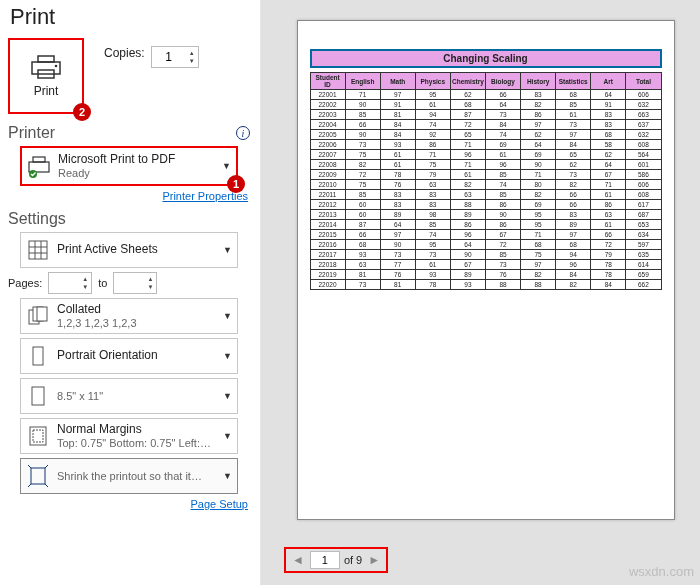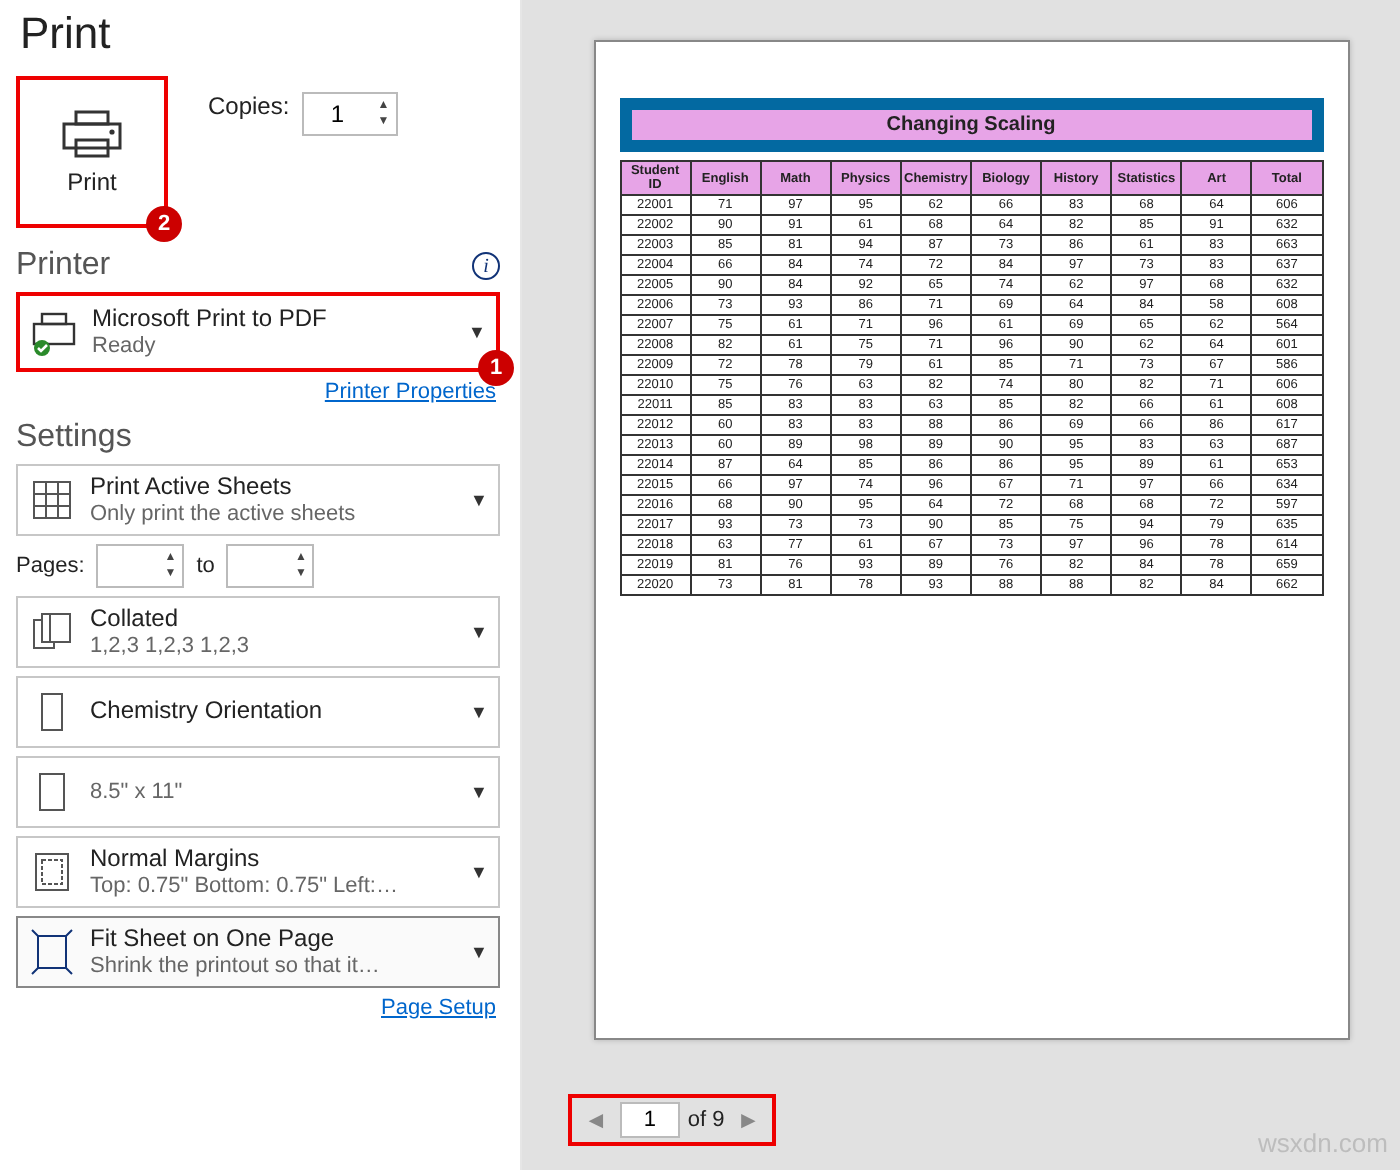--- a/index.html
+++ b/index.html
@@ -51,21 +51,21 @@
     font-size: 16px; color: #555; font-weight: 400; margin: 4px 0 2px 0;
     display: flex; align-items: center; justify-content: space-between;
   }
   .info-circle {
     width: 14px; height: 14px; border: 1.5px solid #137; border-radius: 50%;
     color: #137; font-size: 10px; display: inline-flex; align-items: center; justify-content: center;
     font-style: italic; font-family: serif;
   }
   .dropdown {
     border: 1px solid #c7c7c7; display: flex; align-items: center;
-    padding: 4px 4px; gap: 6px; background: #fff; margin: 4px 0; height: 36px;
+    padding: 4px 4px; gap: 6px; background: #fff; margin: 4px 12px; height: 36px;
     position: relative;
   }
   .dropdown.red { border: 2px solid #e00; }
   .dropdown.selected { border: 1px solid #888; background: #fafafa; }
   .dd-icon { width: 26px; height: 26px; flex: 0 0 26px; display:flex;align-items:center;justify-content:center; }
   .dd-text { flex: 1; line-height: 1.1; overflow: hidden; }
   .dd-text .ln1 { font-size: 12px; color: #222; white-space: nowrap; overflow: hidden; text-overflow: ellipsis; }
   .dd-text .ln2 { font-size: 11px; color: #666; white-space: nowrap; overflow: hidden; text-overflow: ellipsis; }
   .dd-caret { width: 10px; font-size: 9px; color: #333; }
   .link-row { text-align: right; padding: 0 2px 4px 0; }
@@ -78,21 +78,21 @@
     background: #e1e1e1; padding: 20px 20px 40px 30px;
     border-left: 1px solid #e6e6e6;
   }
   .paper {
     width: 378px; height: 500px; background: #fff; border: 1px solid #888; margin: 0 auto;
     box-shadow: 0 0 3px rgba(0,0,0,.2);
     padding: 28px 12px;
   }
   .sheet-title {
     background: #e7a4e7; text-align: center; font-weight: bold; font-size: 10px;
-    border: 6px solid #0369a1; padding: 2px 0; margin-bottom: 4px;
+    border: 2px solid #0369a1; padding: 2px 0; margin-bottom: 4px;
   }
   table.data {
     border-collapse: collapse; width: 100%; font-size: 6.5px; table-layout: fixed;
   }
   table.data th, table.data td {
     border: 1px solid #333; padding: 1px 1px; text-align: center; overflow: hidden;
   }
   table.data th { background: #e7a4e7; font-weight: bold; }
   
   .nav {
@@ -167,21 +167,20 @@
       <svg viewBox="0 0 24 24" width="24" height="24">
           <rect x="3" y="3" width="18" height="18" fill="none" stroke="#555"></rect>
           <line x1="3" y1="9" x2="21" y2="9" stroke="#555"></line>
           <line x1="3" y1="15" x2="21" y2="15" stroke="#555"></line>
           <line x1="9" y1="3" x2="9" y2="21" stroke="#555"></line>
           <line x1="15" y1="3" x2="15" y2="21" stroke="#555"></line>
         </svg>
     </span>
     <span class="dd-text">
       <div class="ln1">Print Active Sheets</div>
-      <div class="ln2">Only print the active sheets</div>
     </span>
     <span class="dd-caret">▼</span>
   </div>
 
   <div class="pages-row">
     <span>Pages:</span>
     <span class="spin">
       <input style="">
       <span class="arrows">
           <span>▲</span>
@@ -213,21 +212,21 @@
     <span class="dd-caret">▼</span>
   </div>
 
   <div class="dropdown">
     <span class="dd-icon">
       <svg viewBox="0 0 24 24" width="24" height="24">
           <rect x="7" y="3" width="10" height="18" fill="none" stroke="#555"></rect>
         </svg>
     </span>
     <span class="dd-text">
-      <div class="ln1">Chemistry Orientation</div>
+      <div class="ln1">Portrait Orientation</div>
     </span>
     <span class="dd-caret">▼</span>
   </div>
 
   <div class="dropdown">
     <span class="dd-icon">
       <svg viewBox="0 0 24 24" width="24" height="24">
           <rect x="6" y="3" width="12" height="18" fill="none" stroke="#555"></rect>
         </svg>
     </span>
@@ -252,21 +251,20 @@
   </div>
 
   <div class="dropdown selected">
     <span class="dd-icon">
       <svg viewBox="0 0 24 24" width="24" height="24">
           <rect x="5" y="4" width="14" height="16" fill="none" stroke="#137"></rect>
           <path d="M5 4 L2 1 M19 4 L22 1 M5 20 L2 23 M19 20 L22 23" stroke="#137"></path>
         </svg>
     </span>
     <span class="dd-text">
-      <div class="ln1">Fit Sheet on One Page</div>
       <div class="ln2">Shrink the printout so that it…</div>
     </span>
     <span class="dd-caret">▼</span>
   </div>
 
   <div class="link-row"><span class="link">Page Setup</span></div>
 </div>
 
 <div class="right-pane">
   <div class="paper">

